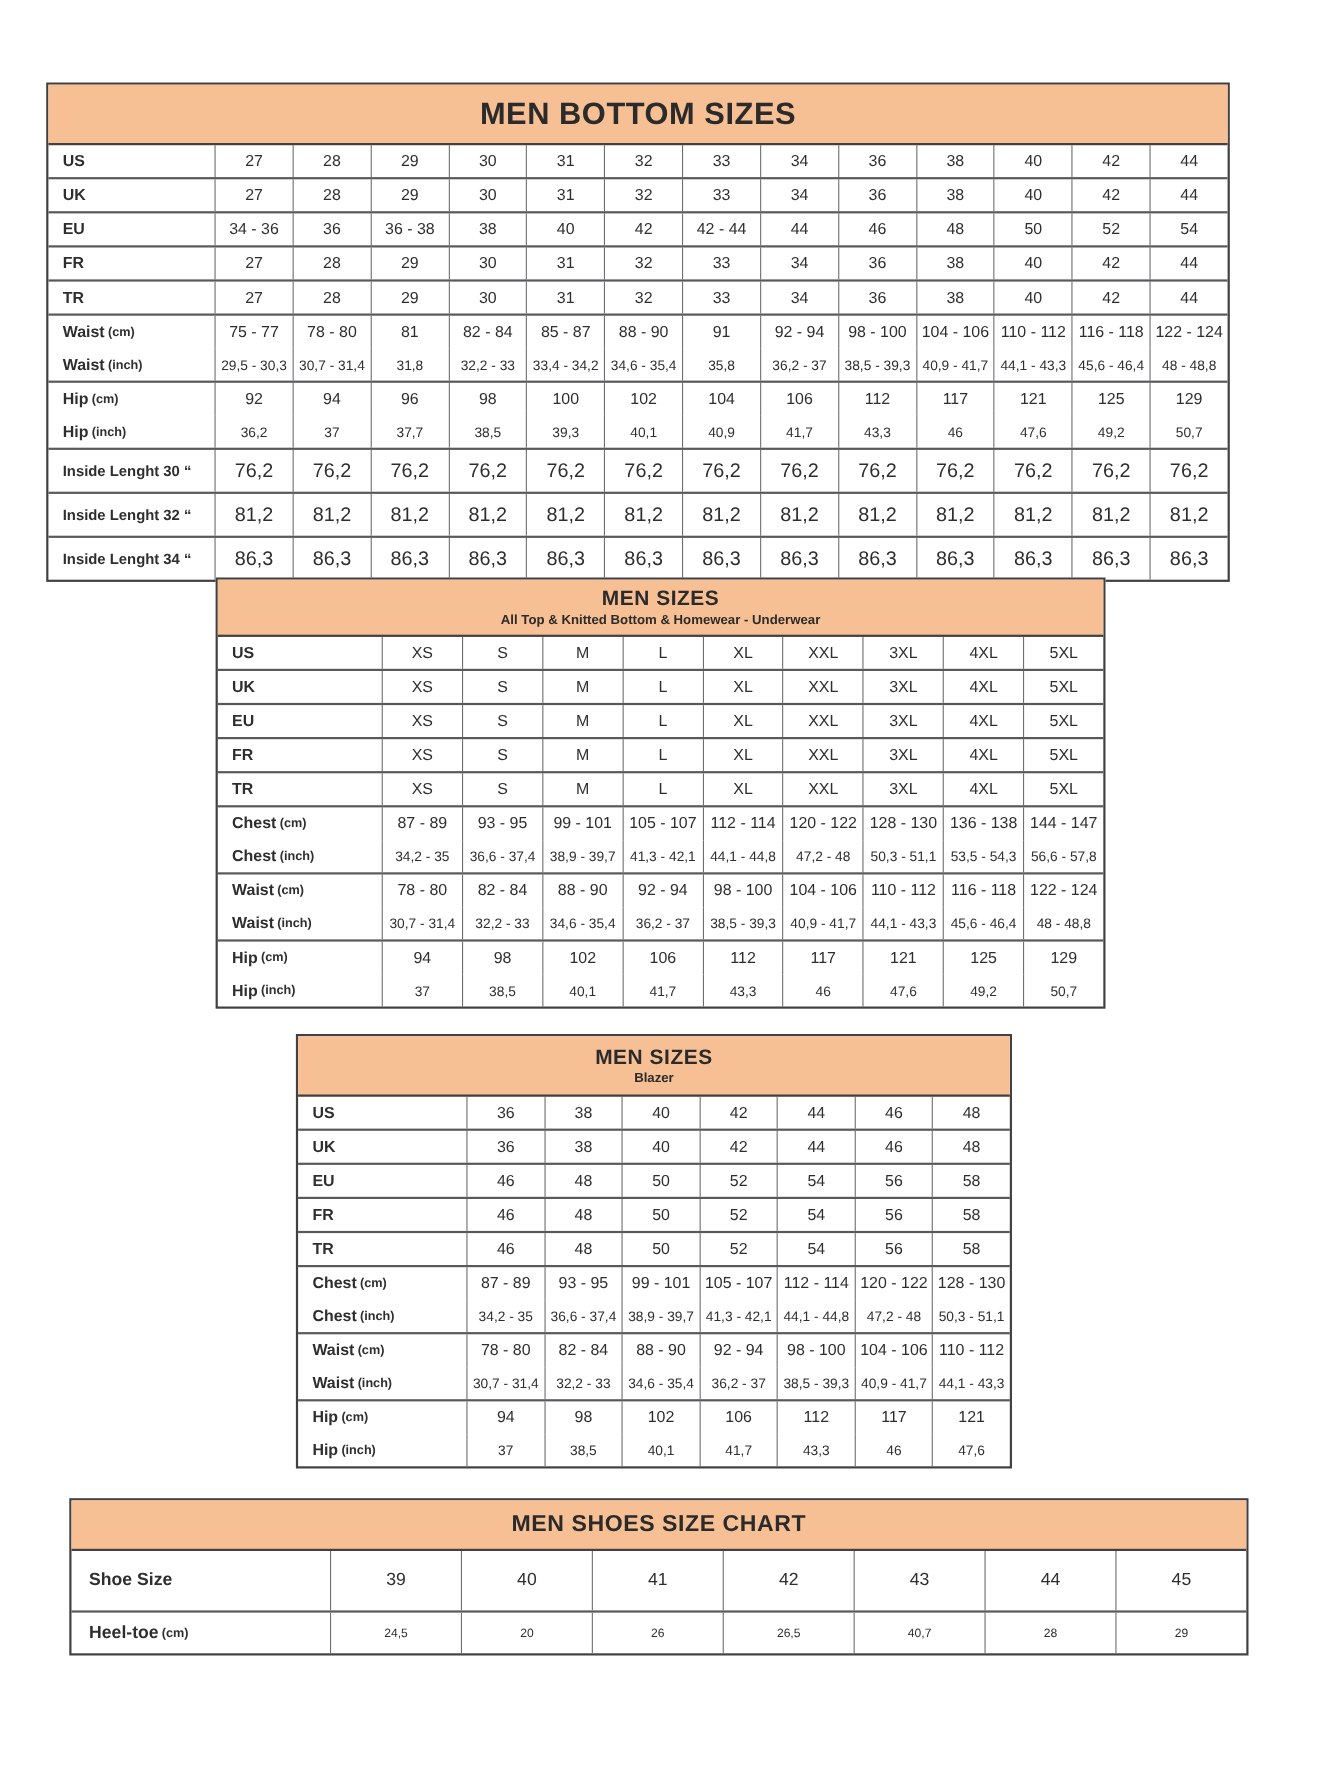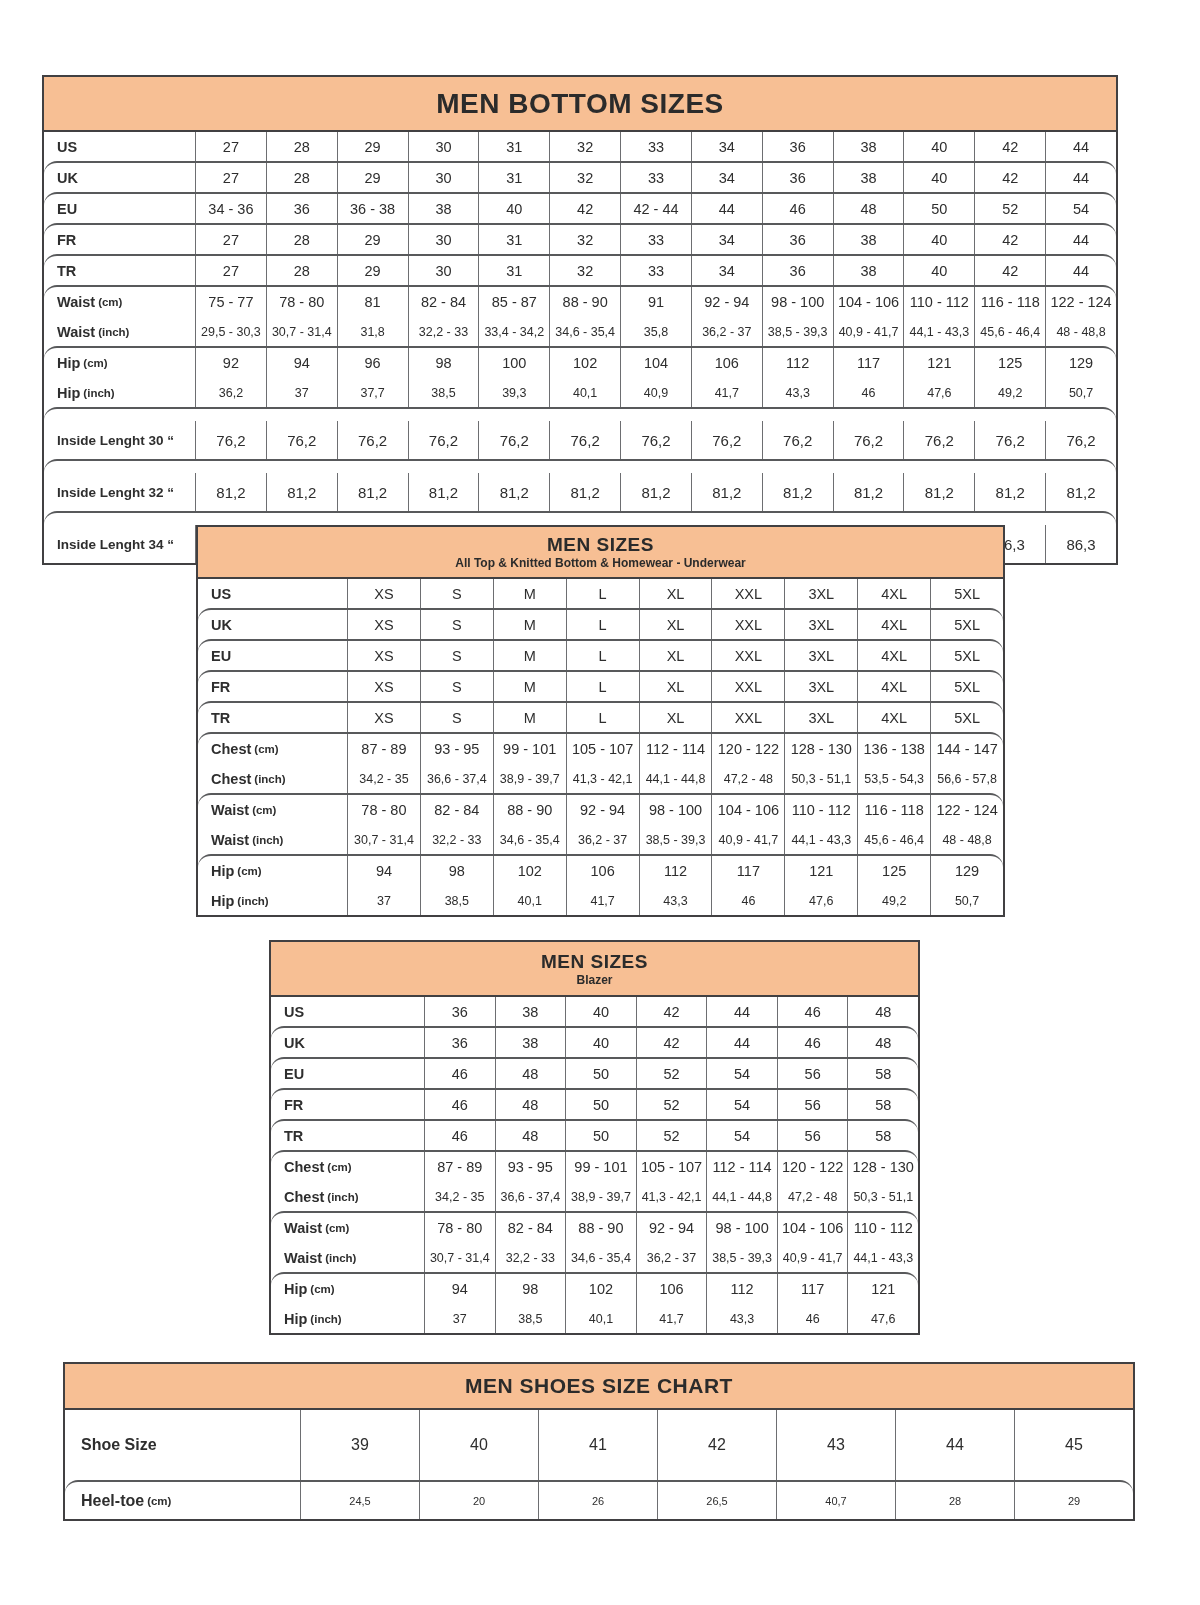--- a/index.html
+++ b/index.html
@@ -26,39 +26,39 @@
     border-bottom:2px solid var(--border-dark);
     display:flex;flex-direction:column;justify-content:center;align-items:center;
     text-align:center;
   }
   .band-title{font-weight:700;letter-spacing:.5px;color:#2b2b2b;}
   .band-sub{font-weight:700;color:#2b2b2b;}
   #t1 .band{height:55px;} #t1 .band-title{font-size:28px;}
   #t2 .band{height:52px;} #t2 .band-title{font-size:19px;line-height:22px;} #t2 .band-sub{font-size:12px;}
   #t3 .band{height:55px;} #t3 .band-title{font-size:19px;line-height:22px;} #t3 .band-sub{font-size:12px;}
   #t4 .band{height:46px;} #t4 .band-title{font-size:21px;}
-  .section{border-top:2px solid var(--border-mid);border-radius:13px;}
+  .section{border-top:2px solid var(--border-mid);}
   .section:first-child{border-top:none;}
   .row{display:flex;align-items:stretch;}
   .cell{
     border-left:1px solid var(--border-light);
     display:flex;align-items:center;justify-content:center;
     text-align:center;overflow:hidden;white-space:nowrap;
   }
   .cell:first-child{border-left:none;}
   .cell.label{justify-content:flex-start;padding-left:13px;}
   .cell.val{flex:1 1 0;}
   .lm{font-weight:700;font-size:14.5px;}
   .lu{font-weight:700;font-size:11.5px;margin-left:3px;}
   
   .r-size{height:29px;} .r-size .cell.val{font-size:14.5px;}
   .r-cm{height:30px;}   .r-cm .cell.val{font-size:14.5px;}
   .r-inch{height:29px;} .r-inch .cell.val{font-size:12.5px;}
-  .r-il{height:38px;margin-top:12px;}   .r-il .cell.val{font-size:15px;} .r-il .lm{font-size:13.5px;}
-  .r-shoe{height:70px;} .r-shoe .cell.val{font-size:16px;font-weight:400;} .r-shoe .lm{font-size:16px;}
+  .r-il{height:38px;}   .r-il .cell.val{font-size:18px;} .r-il .lm{font-size:13.5px;}
+  .r-shoe{height:54px;} .r-shoe .cell.val{font-size:16px;font-weight:400;} .r-shoe .lm{font-size:16px;}
   .r-heel{height:37px;} .r-heel .cell.val{font-size:11px;} .r-heel .lm{font-size:16px;}
   
   #t1{left:42px;top:75px;width:1076px;}   #t1 .cell.label{width:151px;flex:0 0 151px;}
   #t2{left:196px;top:525px;width:809px;}  #t2 .cell.label{width:149px;flex:0 0 149px;}
   #t3{left:269px;top:940px;width:651px;}  #t3 .cell.label{width:153px;flex:0 0 153px;}
   #t4{left:63px;top:1362px;width:1072px;} #t4 .cell.label{width:235px;flex:0 0 235px;padding-left:16px;}
 </style>
 </head>
 <body>
 

